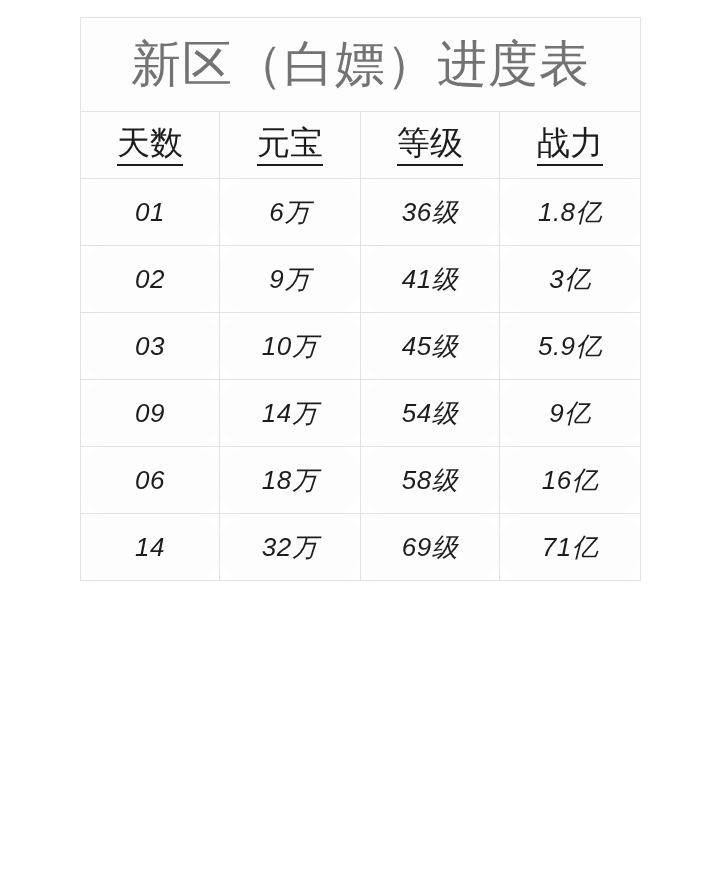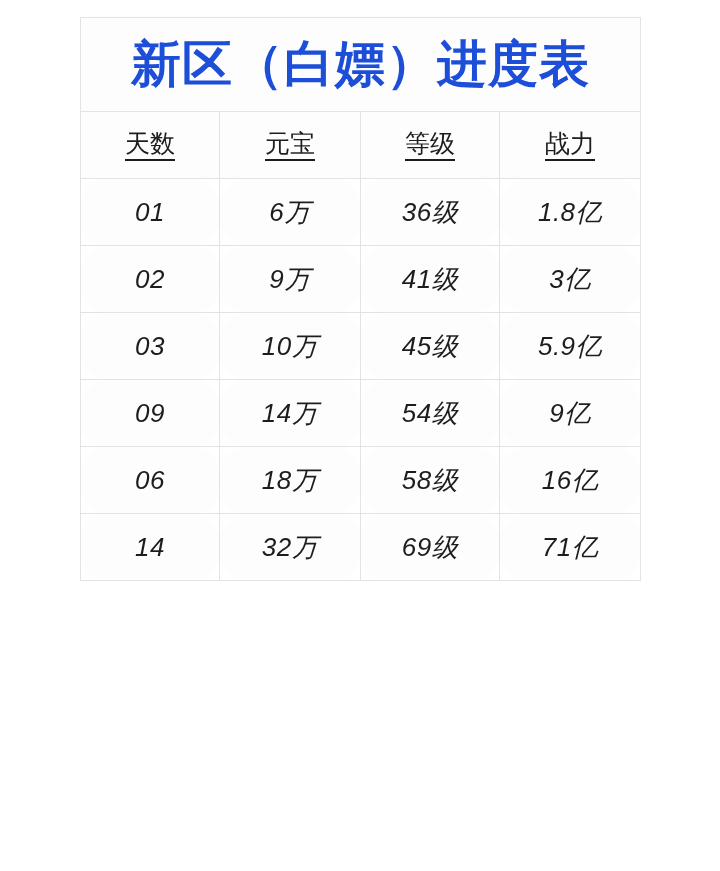--- a/index.html
+++ b/index.html
@@ -42,31 +42,31 @@
     color: #1d1d1d;
   }
 
   
   td.title-cell {
     height: 93px;
     background: #fcfcfc;
   }
   .title-text {
     font-size: 50px;
-    font-weight: 700;
+    font-weight: 400;
     letter-spacing: 1px;
-    color: #1d4ed8;
+    color: #737373;
     line-height: 1.05;
     white-space: nowrap;
   }
 
   
   th.col-head {
     height: 66px;
-    font-size: 25px;
+    font-size: 33px;
     font-weight: 400;
     color: #1d1d1d;
   }
   th.col-head .hd {
     display: inline-block;
     border-bottom: 2px solid #1d1d1d;
     padding-bottom: 2px;
     line-height: 1.1;
   }
 

